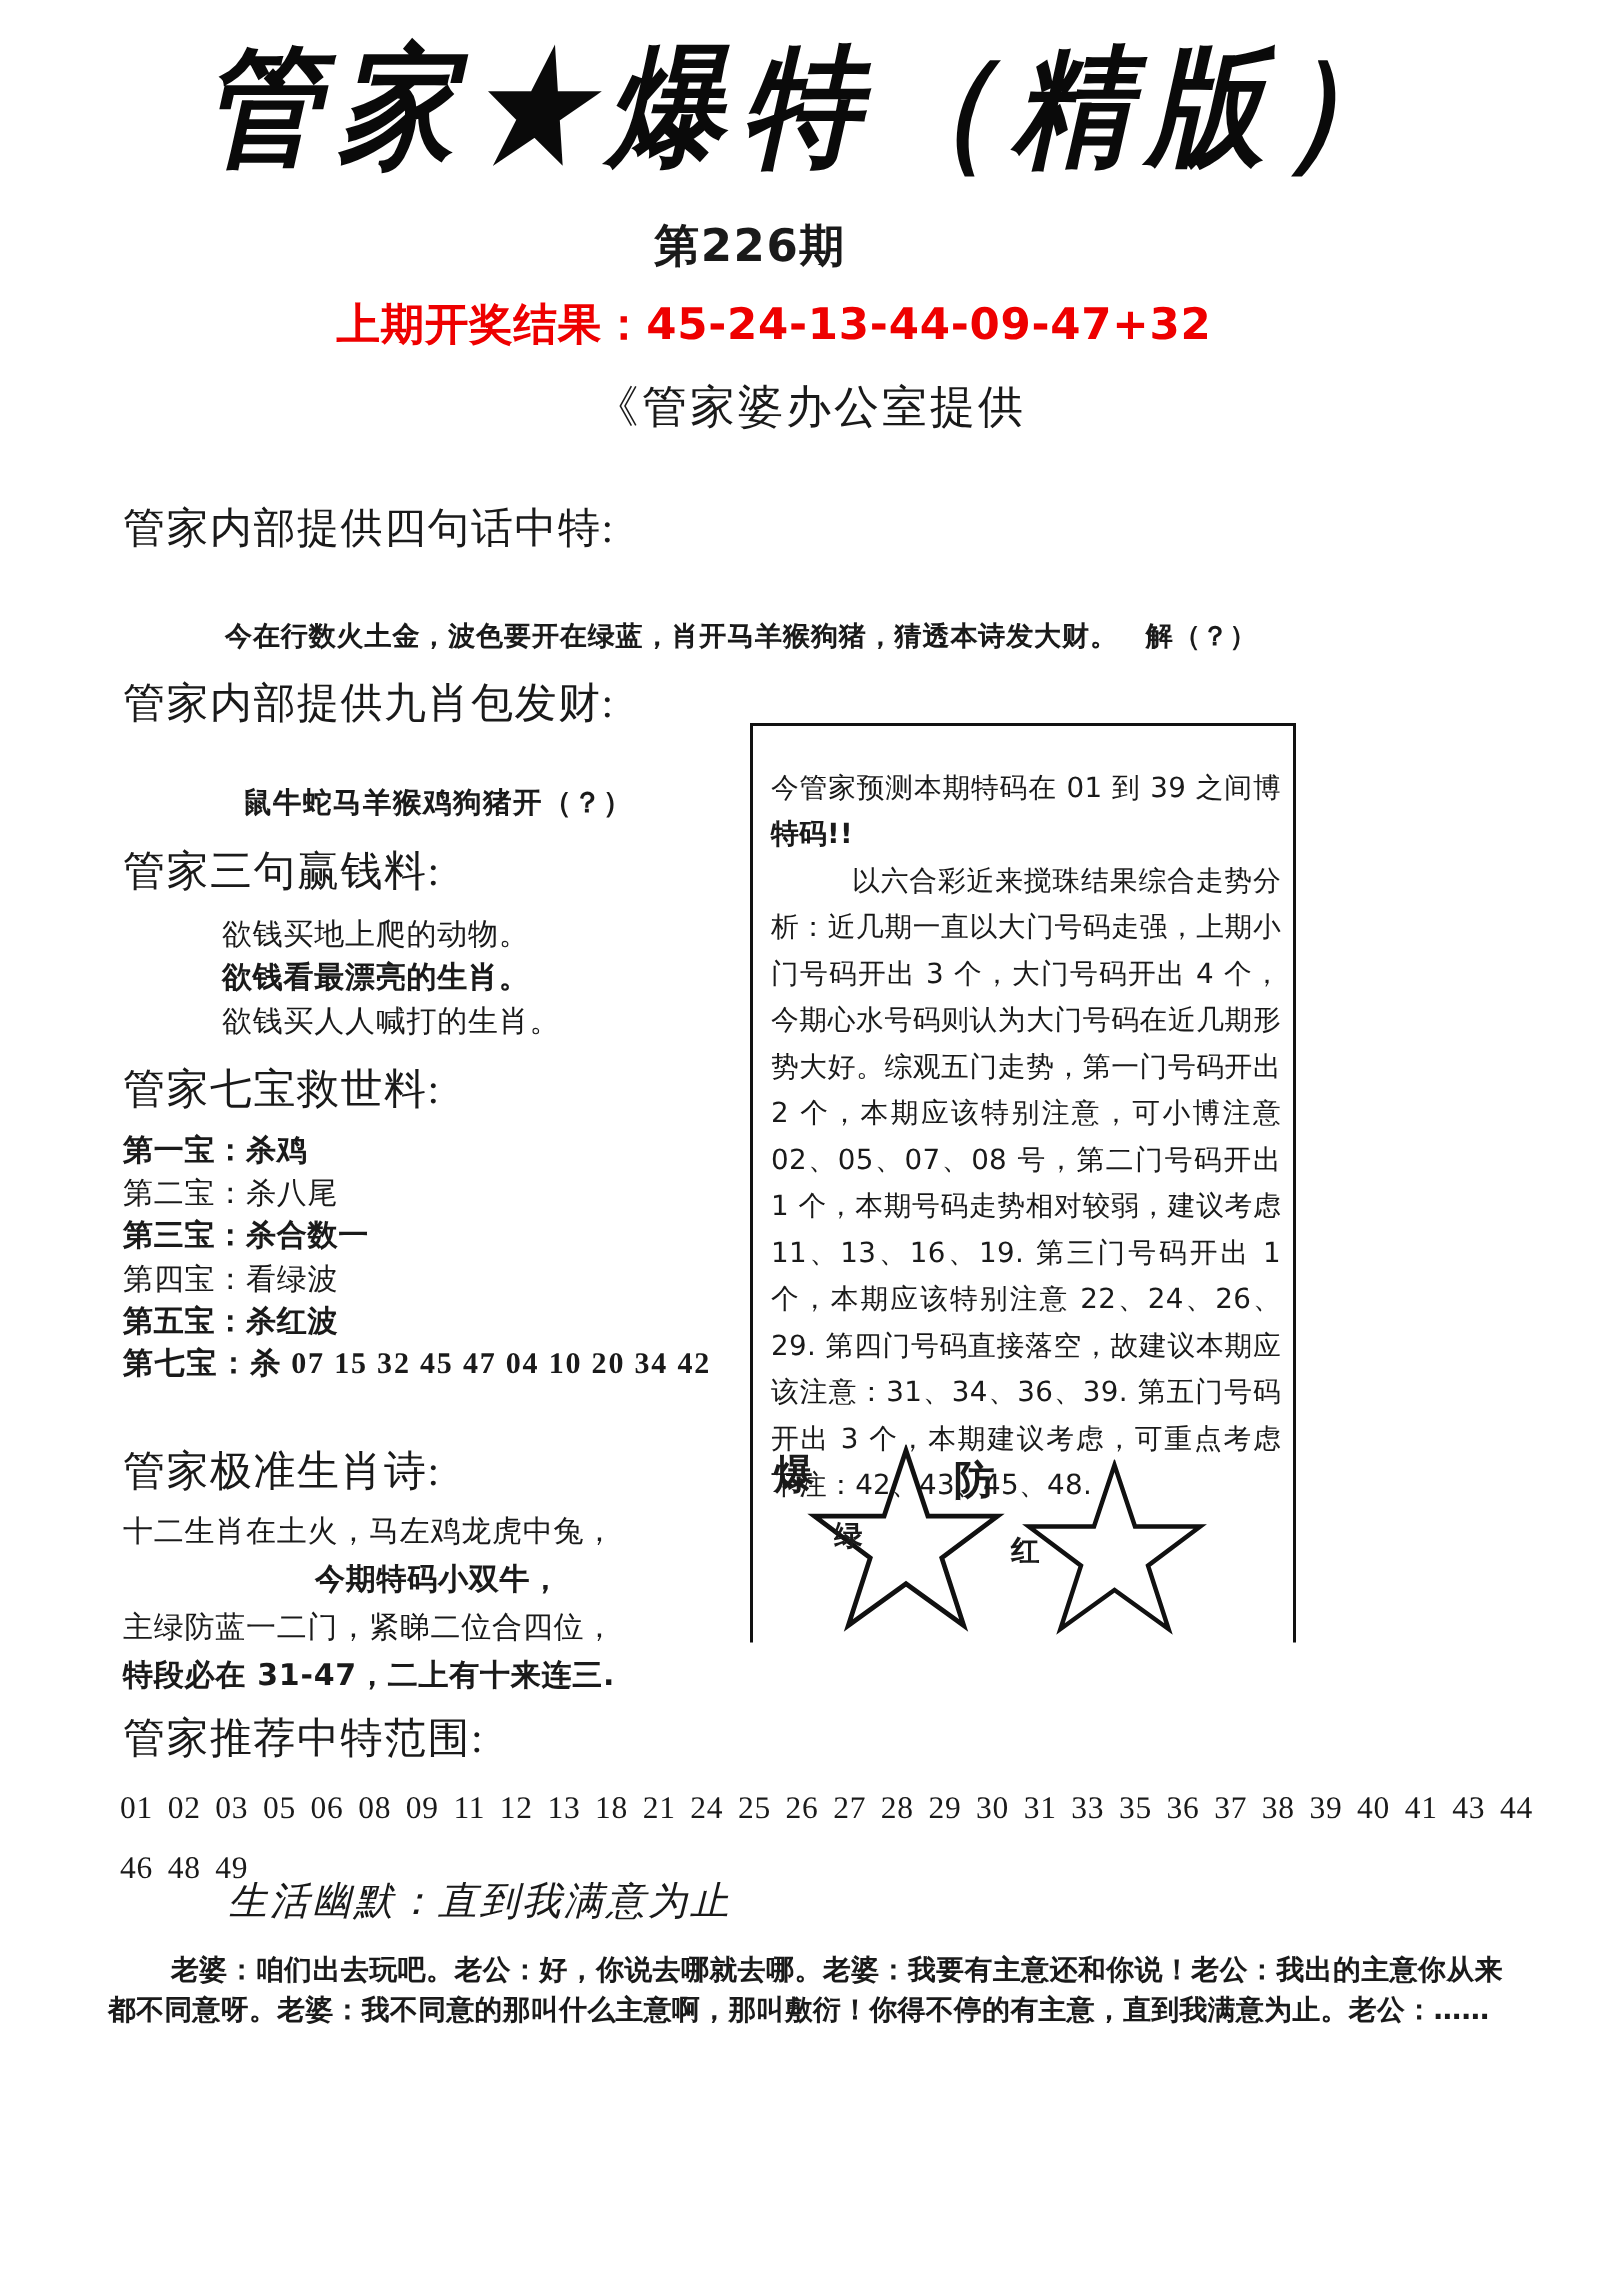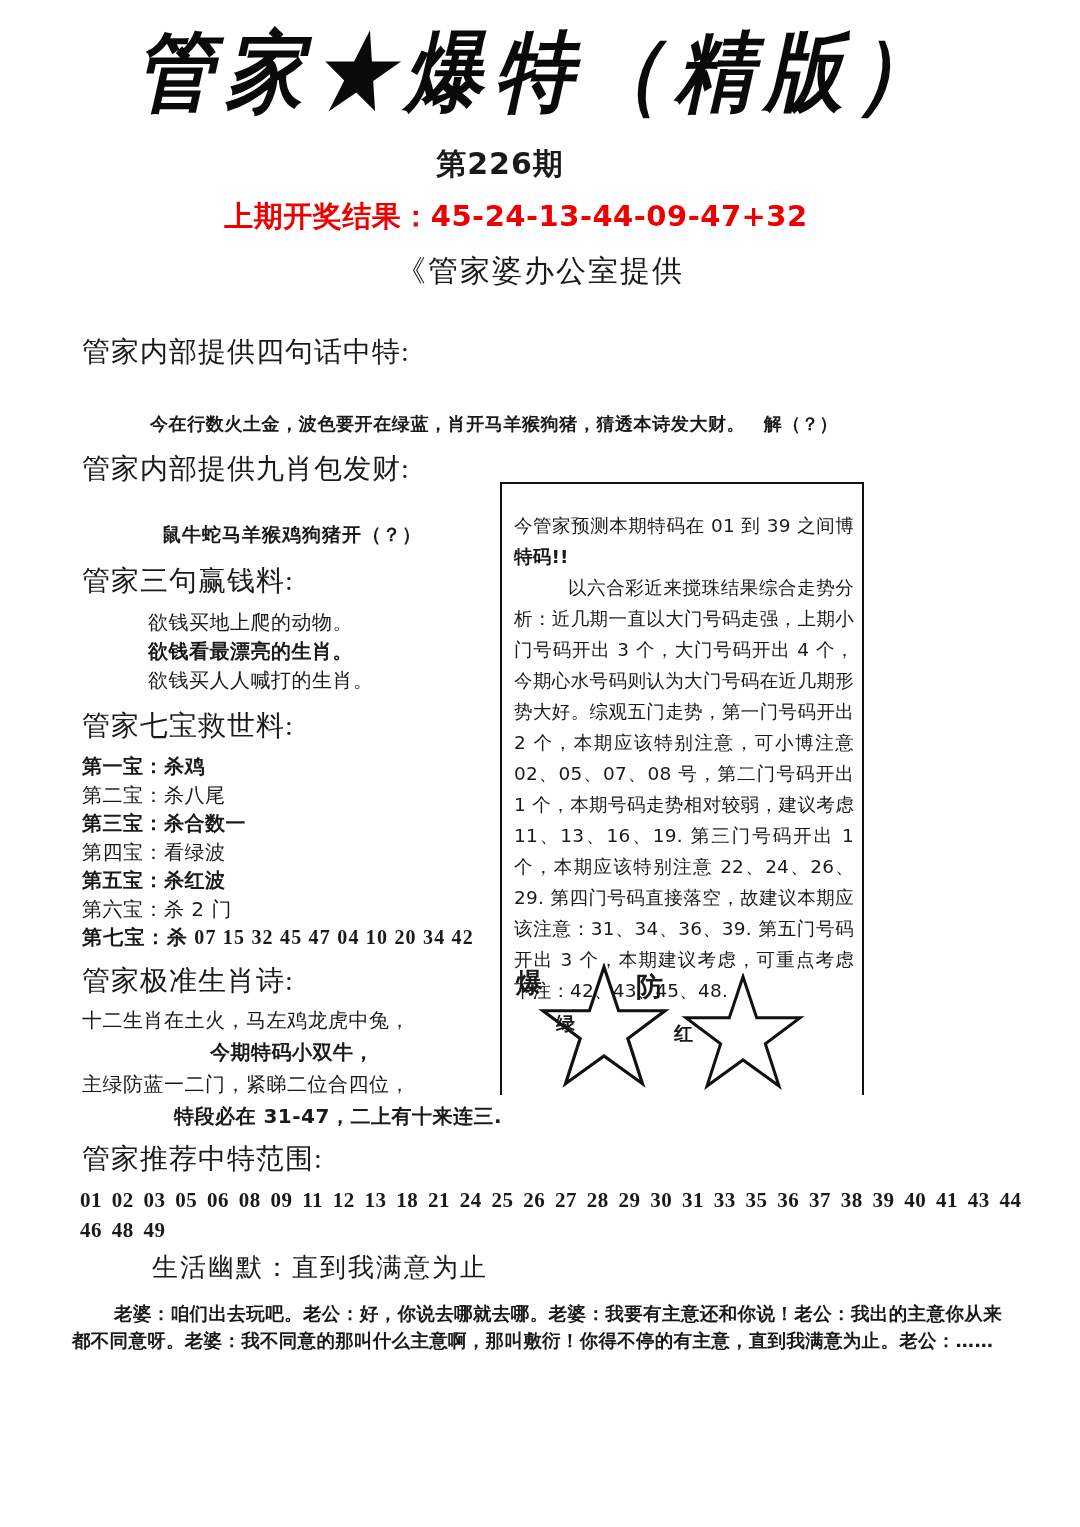--- a/index.html
+++ b/index.html
@@ -119,44 +119,45 @@
     position: absolute;
     top: 1004px;
     left: 82px;
     width: 420px;
     font-family: "DejaVu Sans", "Liberation Sans", sans-serif;
     font-size: 20px;
     line-height: 32px;
     letter-spacing: 0.5px;
   }
   .zodiac-poem .zl { white-space: nowrap; }
-  .zodiac-poem .zl.b { font-weight: bold; text-align: right; }
+  .zodiac-poem .zl.b { font-weight: bold; }
   .zodiac-poem .zl.center { text-align: center; }
 
   .range-nums {
     position: absolute;
     top: 1185px;
     left: 80px;
     width: 950px;
     font-family: "Liberation Serif", "DejaVu Serif", serif;
     font-size: 21px;
-    font-weight: bold;
-    line-height: 30px;
+    font-weight: normal;
+    line-height: 40px;
     letter-spacing: 0.5px;
     word-spacing: 4px;
   }
 
   
   .humor-title {
     position: absolute;
     top: 1250px;
     left: 152px;
     font-size: 26px;
     letter-spacing: 2px;
     white-space: nowrap;
+    font-style: italic;
   }
   .humor-body {
     position: absolute;
     top: 1300px;
     left: 72px;
     width: 930px;
     font-family: "DejaVu Sans", "Liberation Sans", sans-serif;
     font-size: 18.5px;
     font-weight: bold;
     line-height: 27px;
@@ -241,21 +242,20 @@
   <div>欲钱买人人喊打的生肖。</div>
 </div>
 
 <div class="section-head" id="h-seven">管家七宝救世料:</div>
 <div class="treasures">
   <div class="t-row b">第一宝：杀鸡</div>
   <div class="t-row">第二宝：杀八尾</div>
   <div class="t-row b">第三宝：杀合数一</div>
   <div class="t-row">第四宝：看绿波</div>
   <div class="t-row b">第五宝：杀红波</div>
-  <div class="t-row">第六宝：杀 2 门</div>
   <div class="t-row b num">第七宝：杀 07 15 32 45 47 04 10 20 34 42</div>
 </div>
 
 <div class="section-head" id="h-zodiac">管家极准生肖诗:</div>
 <div class="zodiac-poem">
   <div class="zl">十二生肖在土火，马左鸡龙虎中兔，</div>
   <div class="zl b center">今期特码小双牛，</div>
   <div class="zl">主绿防蓝一二门，紧睇二位合四位，</div>
   <div class="zl b">特段必在 31-47，二上有十来连三.</div>
 </div>

